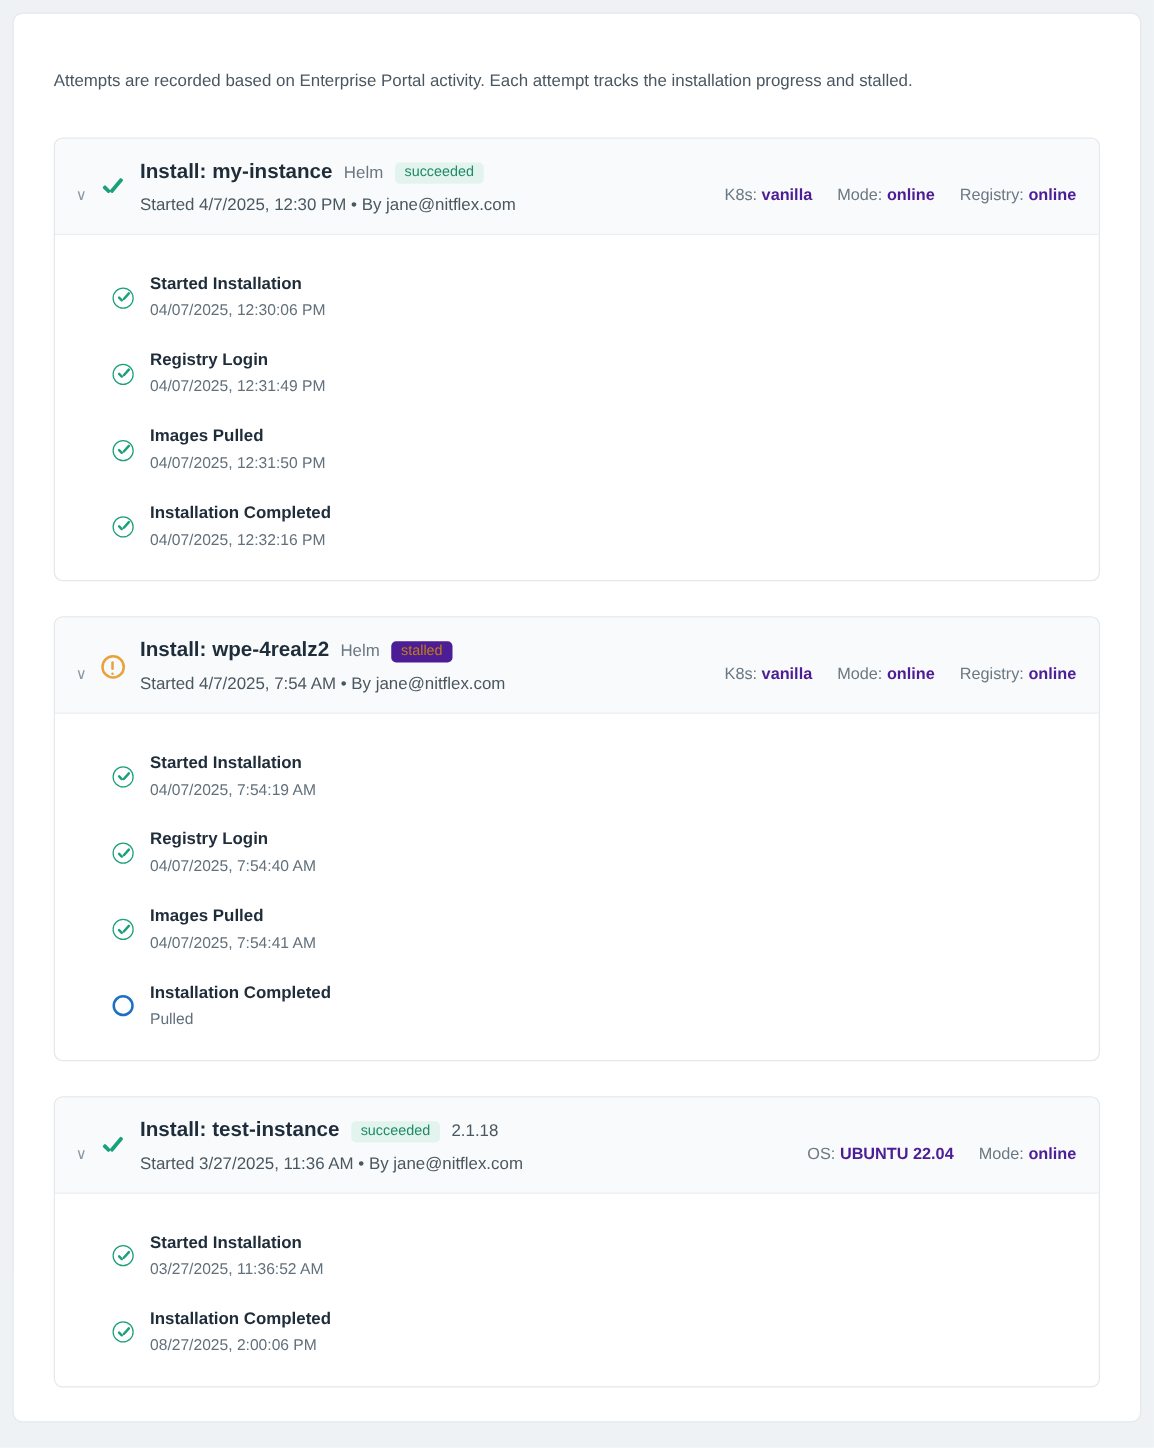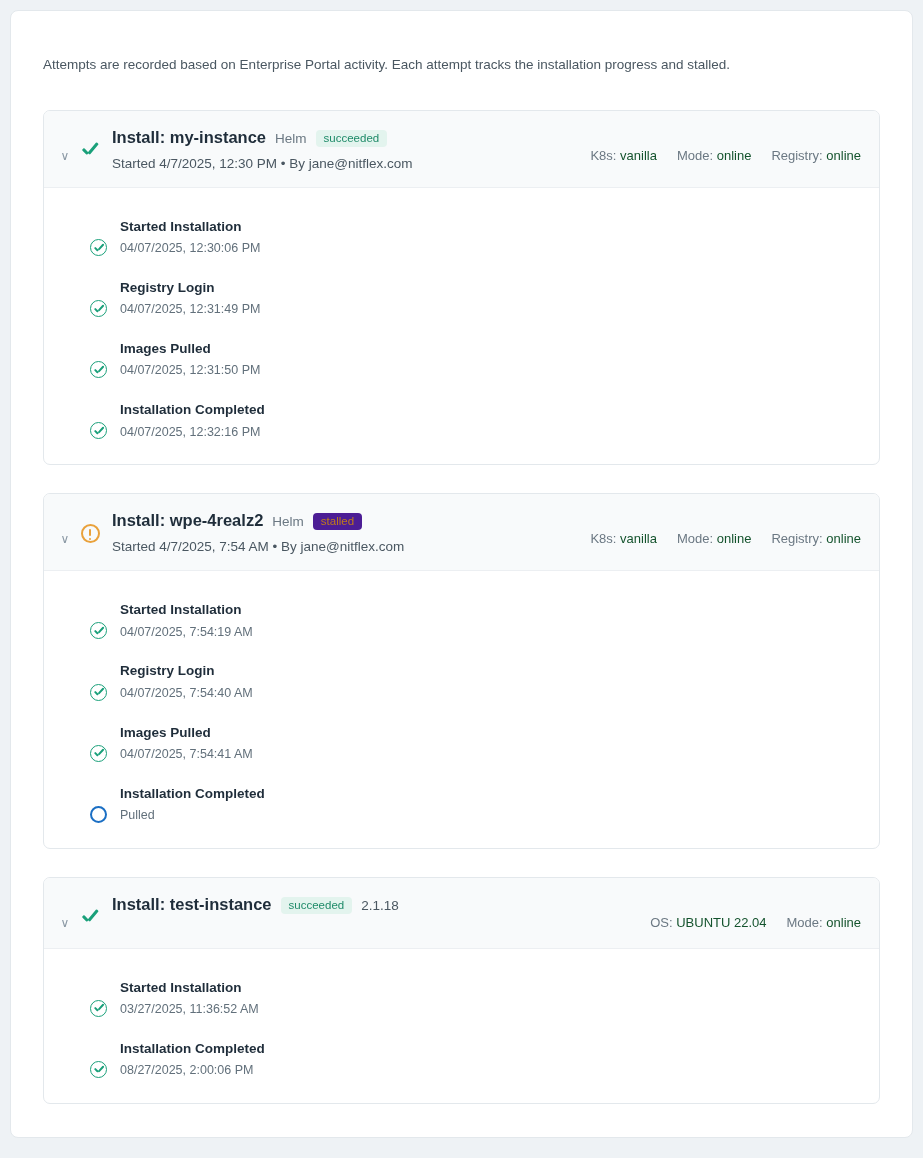--- a/index.html
+++ b/index.html
@@ -179,32 +179,32 @@
   .meta {
     display: flex;
     align-items: center;
     gap: 20px;
     font-size: 13px;
     color: #6b7883;
     padding-top: 20px;
     white-space: nowrap;
   }
   .meta b {
-    color: #14532d;
-    font-weight: normal;
+    color: #4c1d95;
+    font-weight: bold;
   }
   .steps {
     padding: 30px 18px 24px 18px;
     display: flex;
     flex-direction: column;
     gap: 22px;
   }
   .step {
     display: flex;
-    align-items: flex-end;
+    align-items: center;
     gap: 12px;
     padding-left: 28px;
   }
   .step-icon {
     flex: 0 0 18px;
     width: 18px;
     height: 18px;
     margin-top: 2px;
   }
   .circle-check {
@@ -378,20 +378,21 @@
         <div class="attempt">
           <div class="attempt-header">
             <div class="chevron">∨</div>
             <div class="status-glyph"><span class="check-big"></span></div>
             <div class="header-main">
               <div class="title-row">
                 <span class="attempt-title">Install: test-instance</span>
                 <span class="badge badge-succeeded">succeeded</span>
                 <span class="version">2.1.18</span>
               </div>
+              <div class="subline">Started 3/27/2025, 11:36 AM • By jane@nitflex.com</div>
             </div>
             <div class="meta">
               <span><span>OS:</span> <b>UBUNTU 22.04</b></span>
               <span><span>Mode:</span> <b>online</b></span>
             </div>
           </div>
           <div class="steps">
             <div class="step">
               <div class="step-icon">
                 <div class="circle-check"></div>

